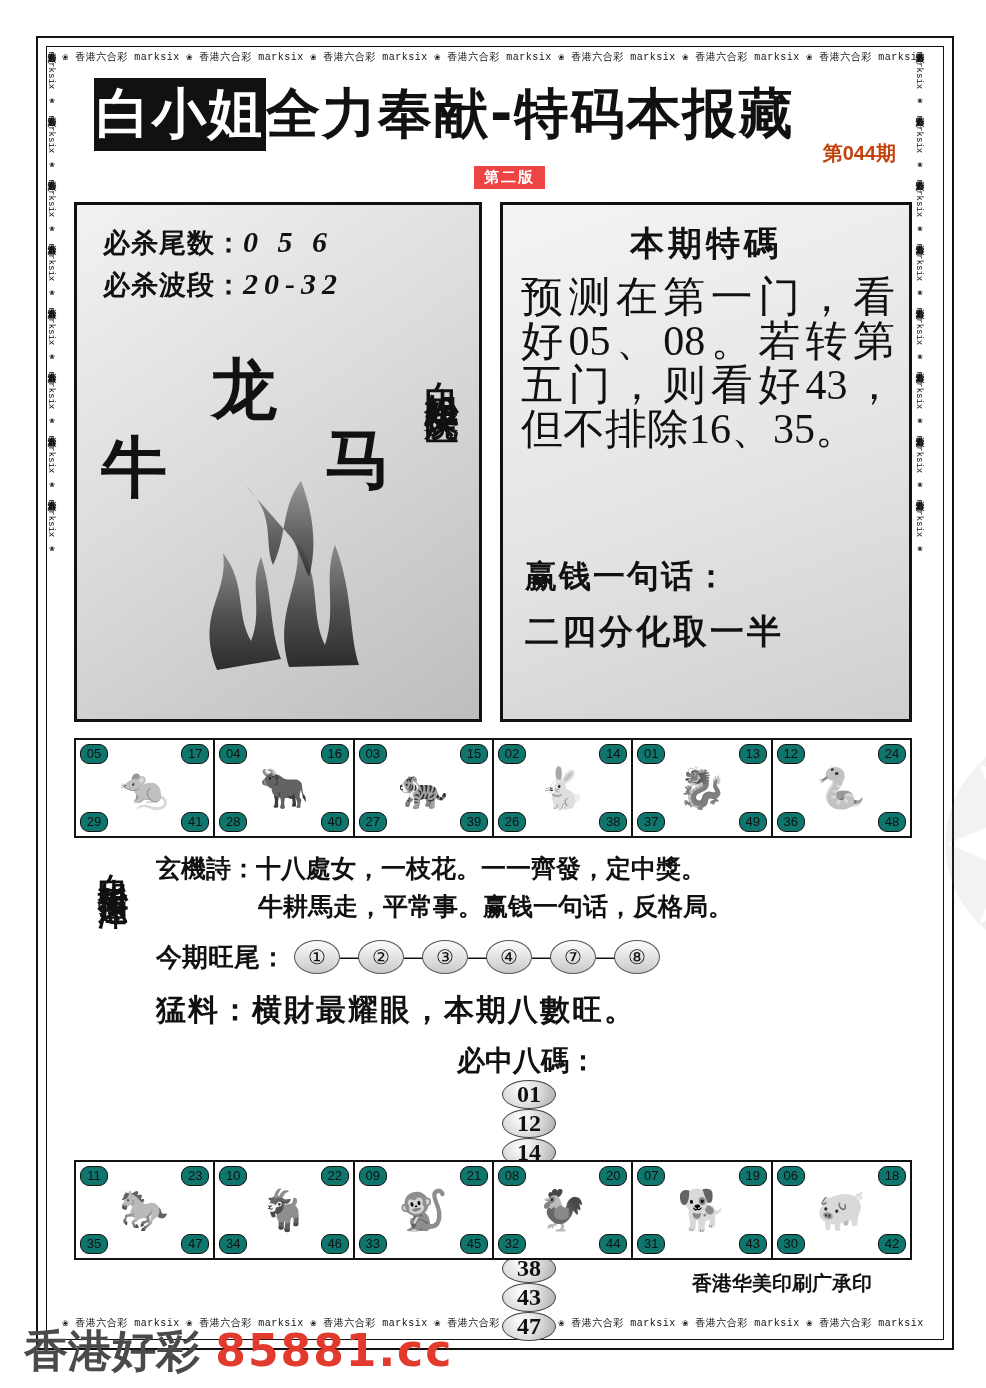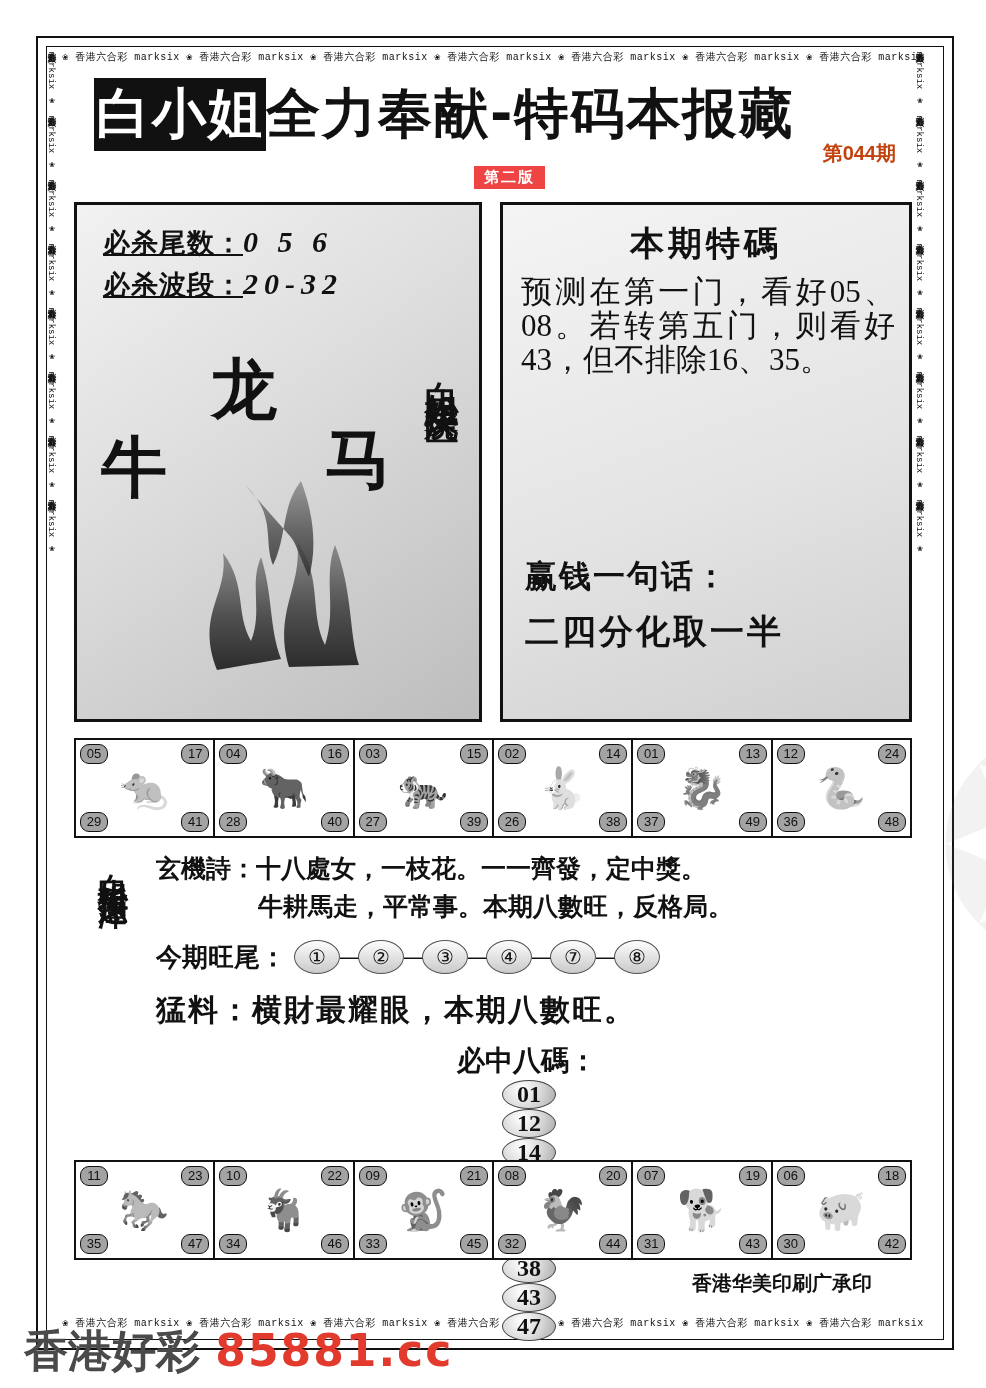--- a/index.html
+++ b/index.html
@@ -40,54 +40,54 @@
   
   .panels{position:absolute;left:0;top:128px;width:838px;height:520px;}
   .panel{position:absolute;top:0;border:3px solid #111;background:#e9e9e9;box-sizing:border-box;}
   .panel.left{left:0;width:408px;height:520px;
     background:linear-gradient(145deg,#f2f2f2 0%,#dcdcdc 45%,#bdbdbd 100%);}
   .panel.right{left:426px;width:412px;height:520px;
     background:linear-gradient(160deg,#f4f4f4 0%,#e4e4e4 55%,#cfcfcf 100%);}
 
   .kill-line{position:absolute;left:26px;font-size:27px;font-weight:bold;color:#111;white-space:nowrap;
     font-family:"Liberation Serif",serif;}
-  .kill-line .lbl{letter-spacing:1px;text-decoration:underline;}
+  .kill-line .lbl{letter-spacing:1px;}
   .kill-line .val{font-style:italic;font-family:"Liberation Serif",serif;letter-spacing:6px;font-size:30px;}
   .kill1{top:20px;}
   .kill2{top:62px;}
 
   .zodiac-big{position:absolute;font-size:66px;font-weight:bold;color:#111;font-family:"DejaVu Sans",sans-serif;}
   .z-niu{left:24px;top:218px;}
   .z-long{left:134px;top:140px;}
   .z-ma{left:248px;top:210px;}
 
   .flame{position:absolute;left:100px;top:240px;width:220px;height:230px;}
   .flame svg{width:100%;height:100%;}
 
   .vertical-label{position:absolute;right:14px;top:150px;writing-mode:vertical-rl;
     font-size:34px;font-weight:bold;color:#111;letter-spacing:6px;font-family:"DejaVu Sans",sans-serif;}
 
   
   .r-title{position:absolute;left:0;right:0;top:16px;text-align:center;font-size:34px;font-weight:bold;
     color:#111;letter-spacing:4px;font-family:"Liberation Serif",serif;}
-  .r-body{position:absolute;left:18px;right:14px;top:70px;font-size:31px;line-height:34px;color:#111;
+  .r-body{position:absolute;left:18px;right:14px;top:70px;font-size:42px;line-height:44px;color:#111;
     font-family:"Liberation Serif",serif;text-align:justify;}
   .r-foot1{position:absolute;left:22px;top:350px;font-size:32px;font-weight:bold;color:#111;
     font-family:"DejaVu Sans",sans-serif;letter-spacing:2px;}
   .r-foot2{position:absolute;left:22px;top:404px;font-size:34px;font-weight:bold;color:#111;
     font-family:"DejaVu Sans",sans-serif;letter-spacing:3px;text-align:right;}
 
   
   .zgrid{position:absolute;left:0;width:838px;height:100px;border:2px solid #111;display:flex;box-sizing:border-box;background:#fff;}
   .zgrid.top{top:664px;}
   .zgrid.bottom{top:1086px;}
   .zcell{flex:1 1 0;border-right:2px solid #111;position:relative;box-sizing:border-box;}
   .zcell:last-child{border-right:none;}
   .zn{position:absolute;font-size:13px;color:#111;width:26px;height:18px;line-height:18px;text-align:center;
-    border:1px solid #111;border-radius:9px;background:#a3a3a3;}
+    border:1px solid #111;border-radius:9px;background:#0f766e;}
   .zn.tl{left:4px;top:4px;}
   .zn.tr{right:4px;top:4px;}
   .zn.bl{left:4px;bottom:4px;}
   .zn.br{right:4px;bottom:4px;}
   .zanimal{position:absolute;left:0;right:0;top:18px;bottom:18px;display:flex;align-items:center;justify-content:center;
     font-size:40px;color:#2a2a2a;filter:grayscale(1);}
 
   
   .midblock{position:absolute;left:0;top:770px;width:838px;height:310px;}
   .side-vert{position:absolute;left:4px;top:6px;width:66px;height:296px;writing-mode:vertical-rl;
@@ -242,21 +242,21 @@
         <span class="zn bl">36</span>
         <span class="zn br">48</span>
       </div>
     </div>
 
     <div class="midblock">
       <div class="side-vert">白小姐指点迷津</div>
 
       <div class="poem">
         <span class="lab">玄機詩：</span><span>十八處女，一枝花。一一齊發，定中獎。</span><br>
-        <span style="display:inline-block;width:102px;"></span><span>牛耕馬走，平常事。本期八數旺，反格局。</span>
+        <span style="display:inline-block;width:102px;"></span><span>牛耕馬走，平常事。赢钱一句话，反格局。</span>
       </div>
 
       <div class="row-tail">
         <span class="lab">今期旺尾：</span>
         <span class="tailball">①</span>
         <span class="dash">—</span>
         <span class="tailball">②</span>
         <span class="dash">—</span>
         <span class="tailball">③</span>
         <span class="dash">—</span>

